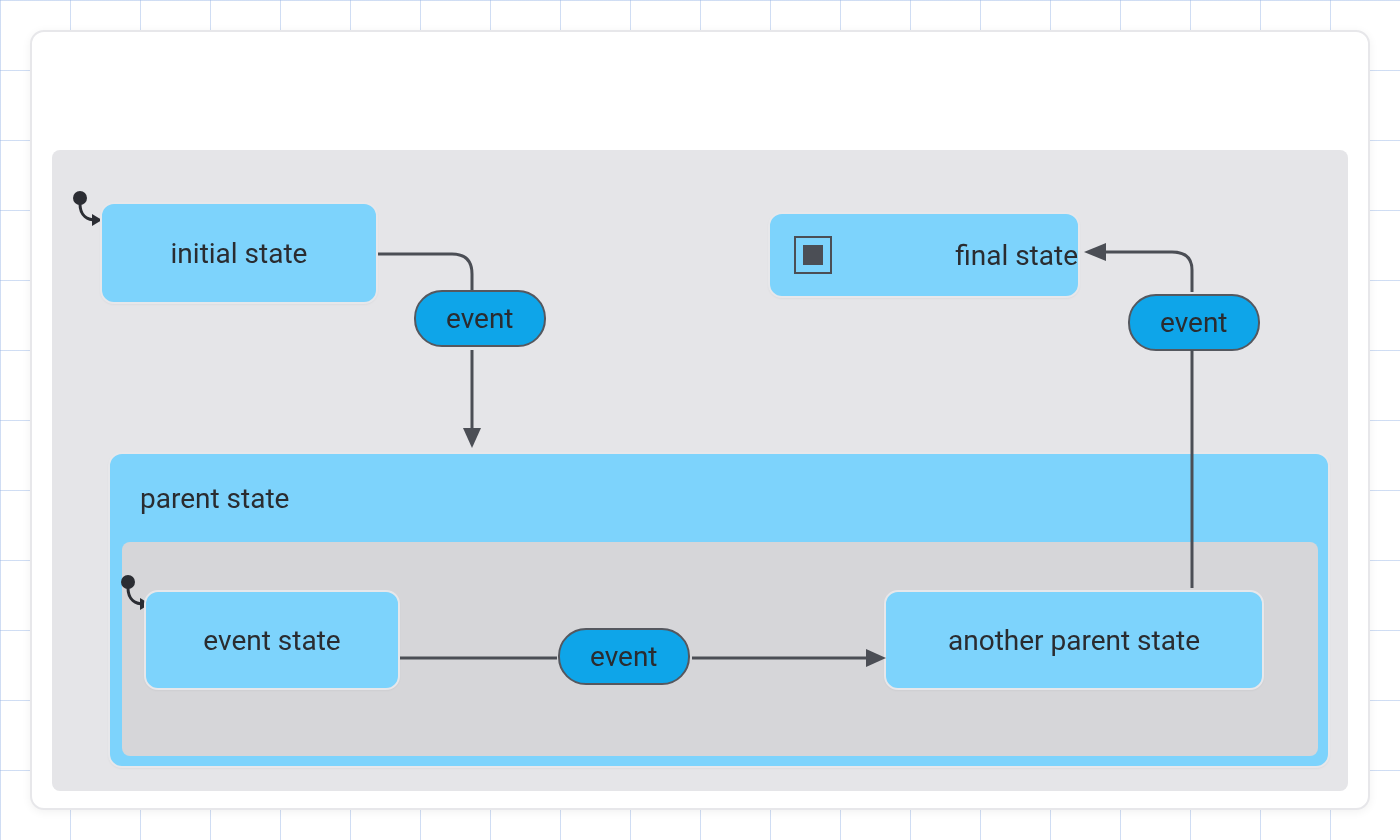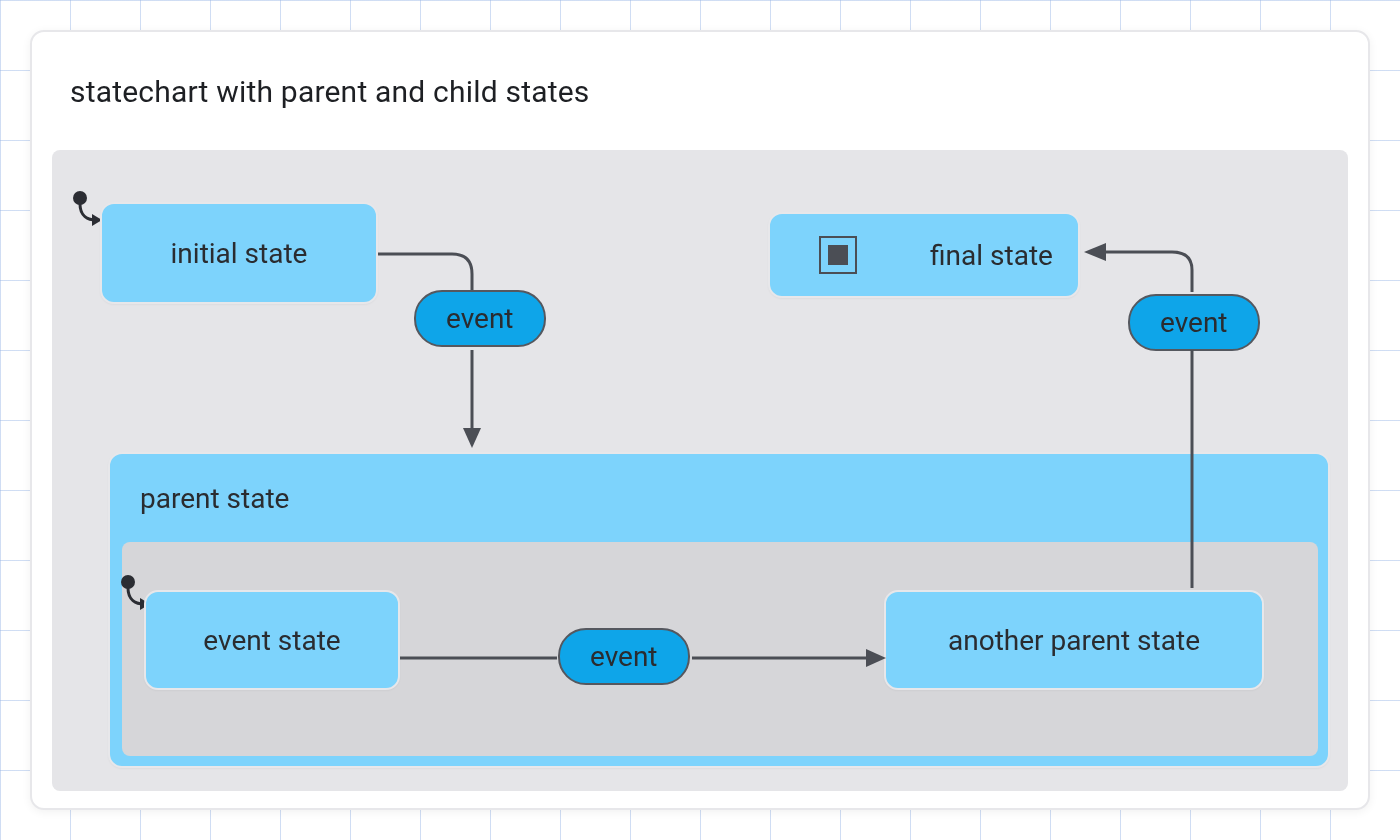--- a/index.html
+++ b/index.html
@@ -69,21 +69,21 @@
     left: 48px;
     top: 52px;
     width: 278px;
     height: 102px;
   }
   .final-state {
     left: 716px;
     top: 62px;
     width: 312px;
     height: 86px;
-    justify-content: center;
+    justify-content: space-between;
     padding-left: 24px;
     gap: 73px;
   }
   .final-marker {
     width: 38px;
     height: 38px;
     border: 2px solid #4b4e55;
     position: relative;
   }
   .final-marker::after {
@@ -148,21 +148,20 @@
   }
   .init-marker {
     position: absolute;
   }
 </style>
 </head>
 <body>
 
 <div class="canvas">
   <div class="card outer">
-    <div class="outer-title">statechart with parent and child states</div>
 
     <div class="outer-body">
 
       <div class="init-marker" style="left:18px; top:40px;">
         <svg width="34" height="44" viewBox="0 0 34 44">
           <circle cx="10" cy="8" r="7" fill="#2b2d33"></circle>
           <path d="M10 14 C10 26, 18 30, 26 30" stroke="#2b2d33" stroke-width="3" fill="none"></path>
           <path d="M22 24 L32 30 L22 36 Z" fill="#2b2d33"></path>
         </svg>
       </div>

